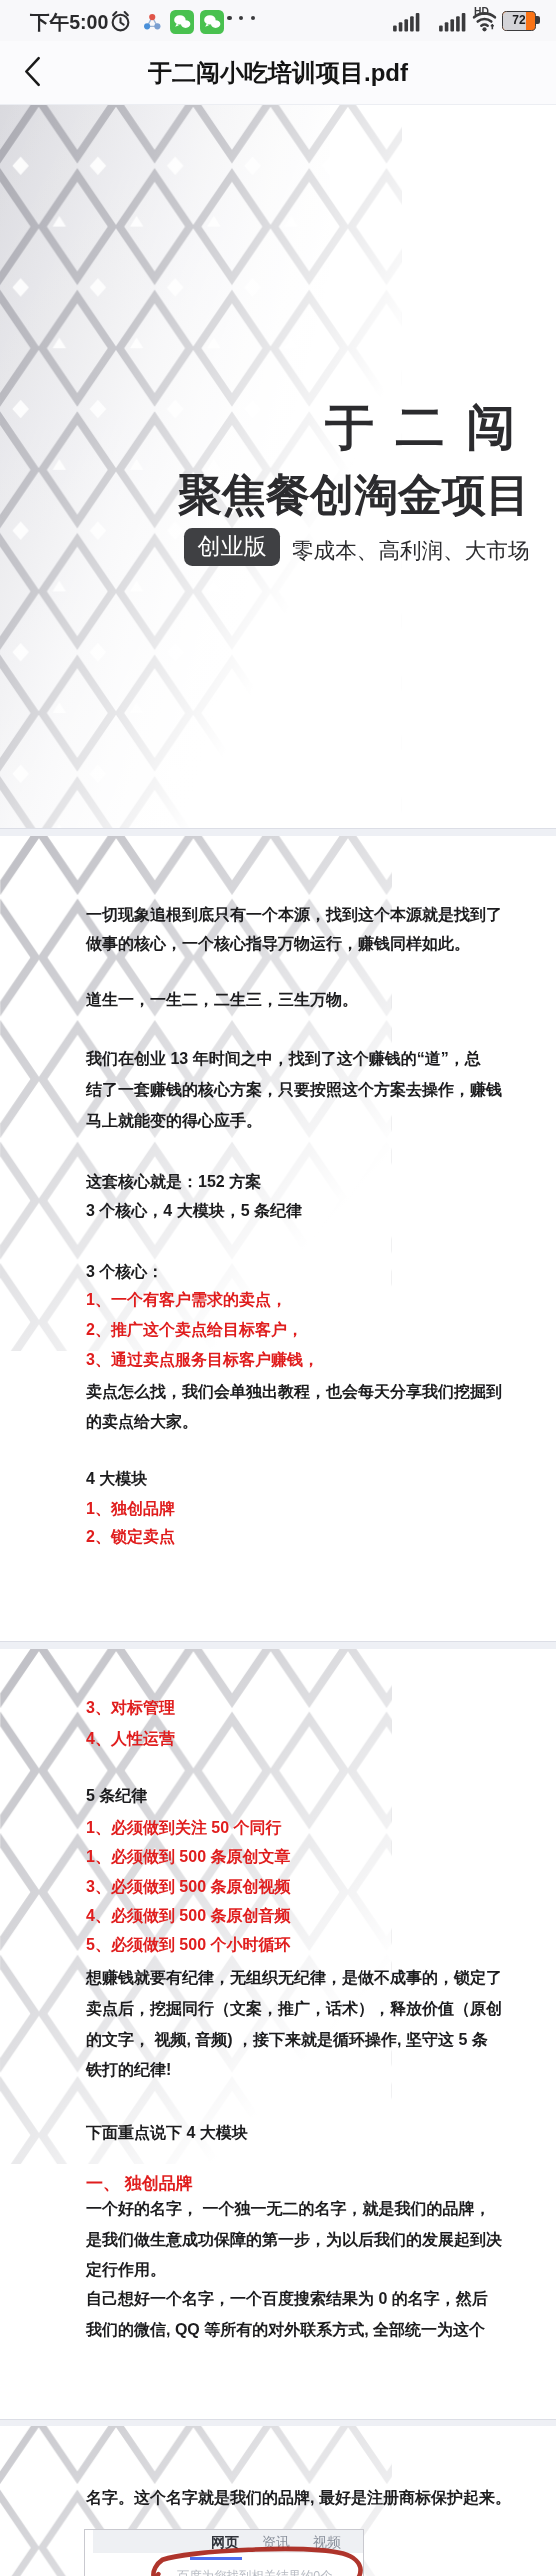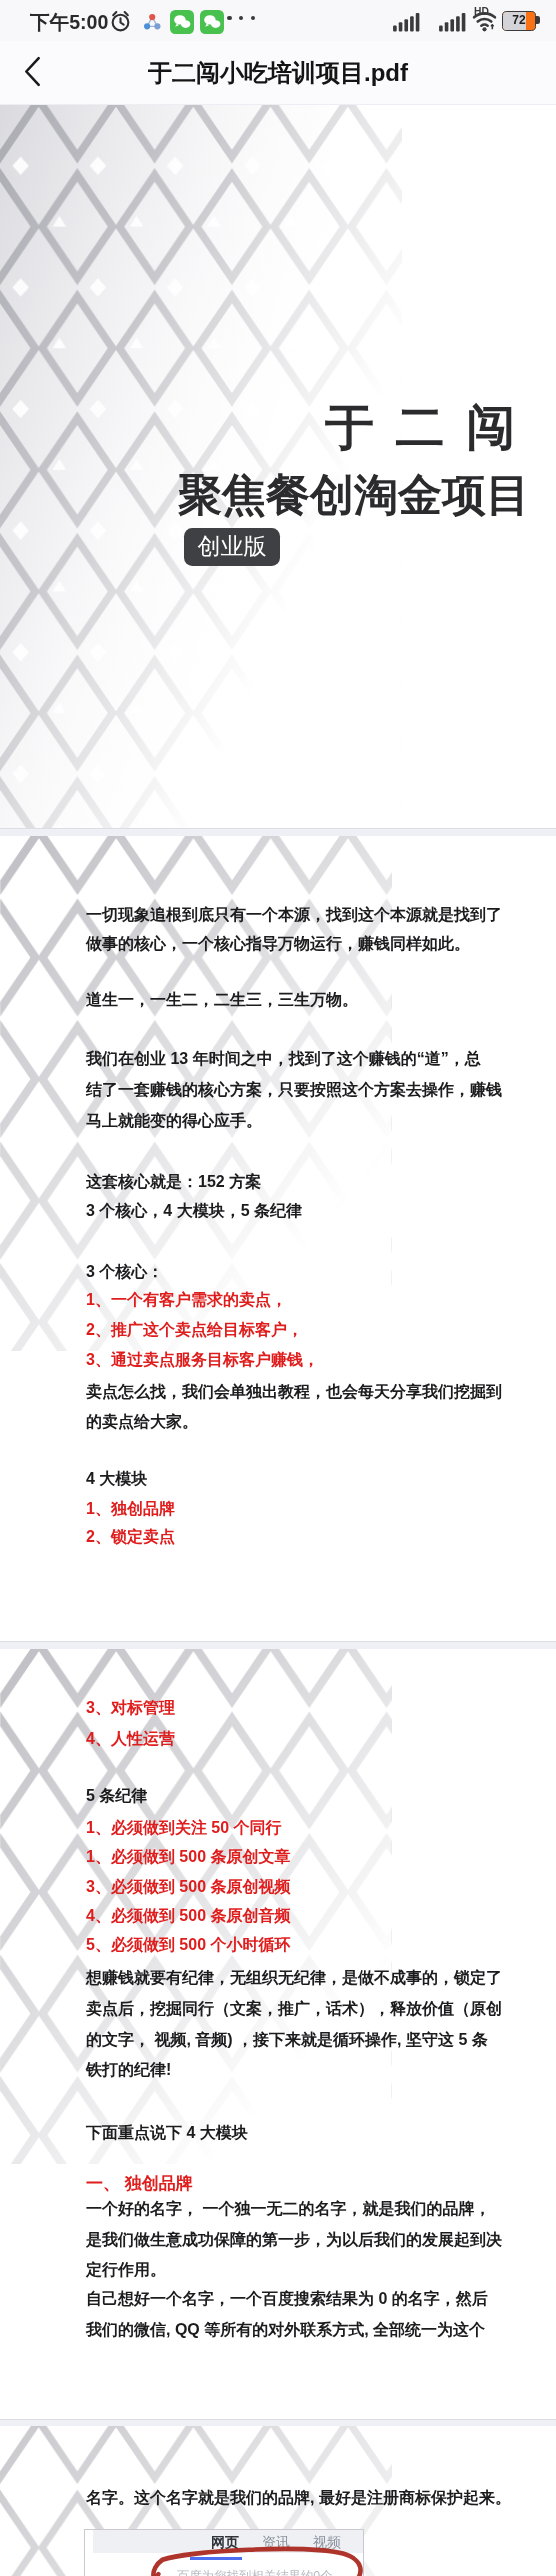--- a/index.html
+++ b/index.html
@@ -152,20 +152,21 @@
           <stop offset="1" stop-color="#ffffff" stop-opacity="1"></stop>
         </linearGradient>
       </defs>
       <rect width="780" height="1405" fill="url(#dgA)" opacity="0.55"></rect>
       <rect width="780" height="1405" fill="url(#dwA)" opacity="0.9"></rect>
       <rect width="780" height="1405" fill="url(#fadeA)"></rect>
     </svg>
     <div class="cover-title">于二闯</div>
     <div class="cover-sub">聚焦餐创淘金项目</div>
     <div class="cover-badge">创业版</div>
+    <div class="cover-tagline">零成本、高利润、大市场</div>
   </div>
 
   <div class="gap" style="top:828px"></div>
 
   <div class="page" id="page2">
     <svg class="pat" width="392" height="515" viewBox="0 0 760 1000">
       <defs>
         <pattern id="dgB" width="150" height="236" patternUnits="userSpaceOnUse">
           <path d="M75,-10 L162,118 L75,246 L-12,118 Z" fill="none" stroke="#7d7d88" stroke-width="16"></path>
         </pattern>

